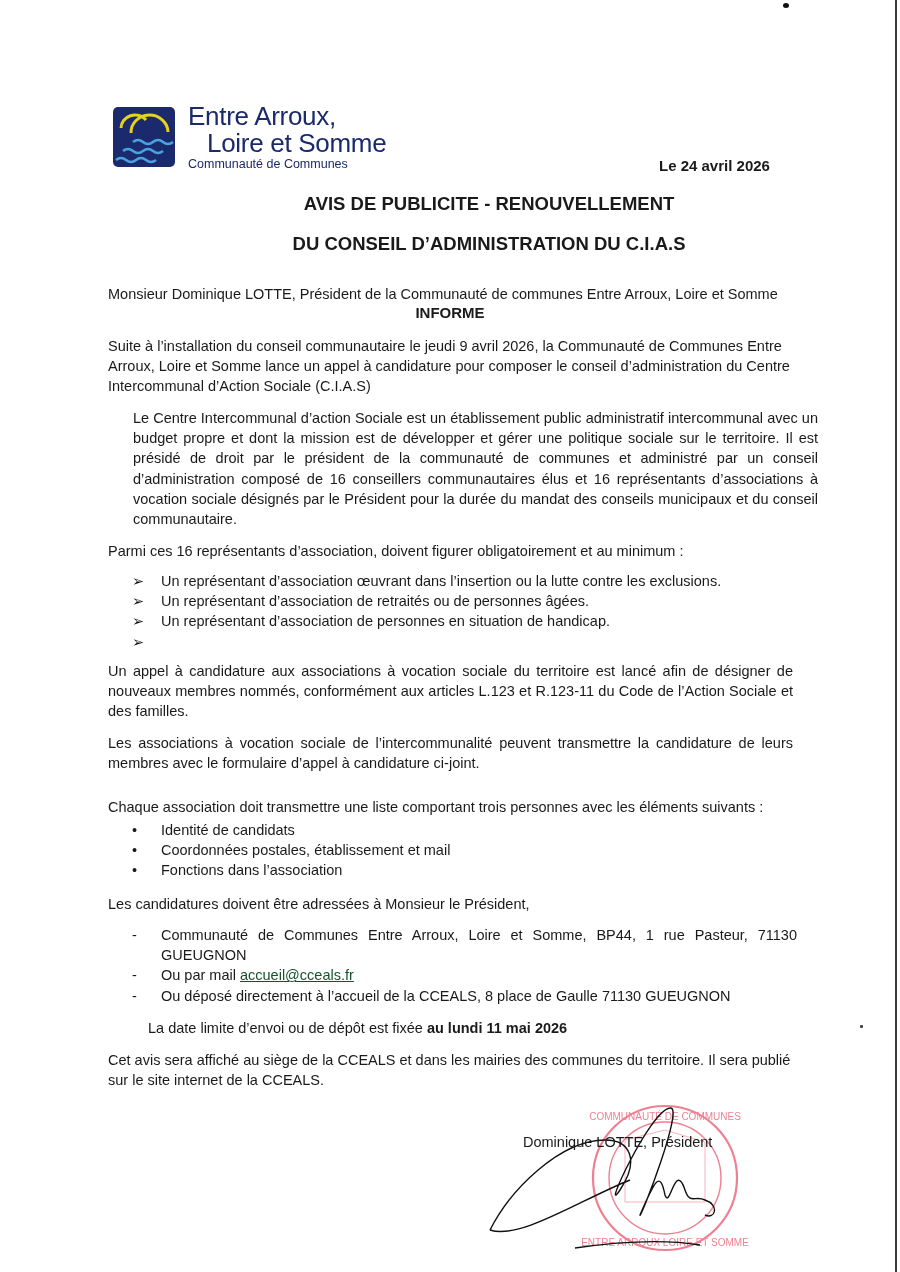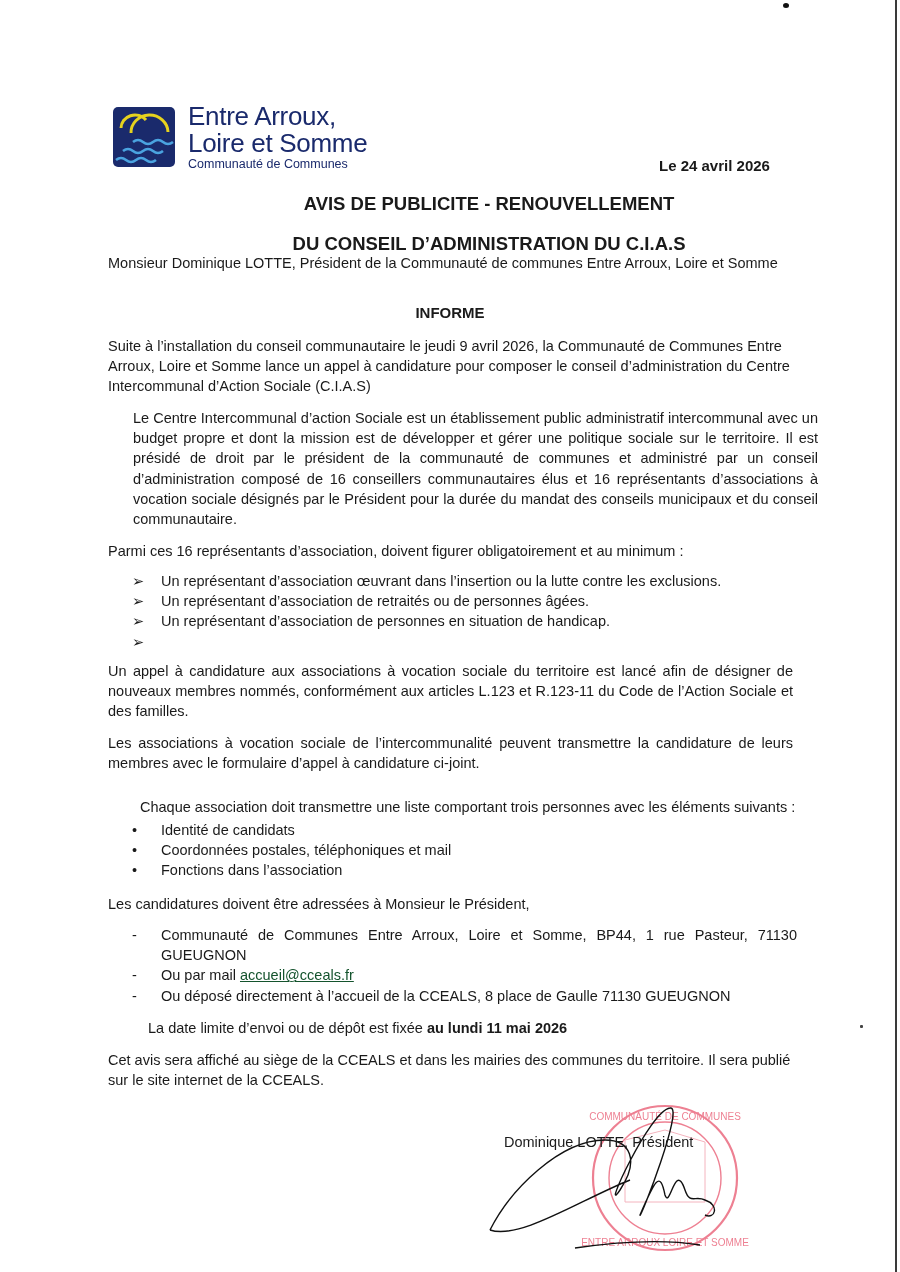--- a/index.html
+++ b/index.html
@@ -6,55 +6,55 @@
   body { width:900px; height:1272px; position:relative; overflow:hidden;
          font-family:"Liberation Sans", "DejaVu Sans", sans-serif; color:#1a1a1a; }
   .page { position:absolute; left:0; top:0; width:900px; height:958px; background:#fff;border-radius:18px; }
   .right-edge { position:absolute; right:3px; top:0; width:2px; height:1272px; background:#3a3a3a; }
   .speck1 { position:absolute; left:783px; top:3px; width:6px; height:5px; border-radius:50%; background:#111; }
   .speck2 { position:absolute; left:860px; top:1025px; width:3px; height:3px; background:#444; border-radius:1px; }
 
   .logo { position:absolute; left:113px; top:107px; width:62px; height:60px; }
   .logo-text { position:absolute; left:188px; top:103px; color:#1a2a6c; }
   .logo-l1 { font-size:26px; line-height:27px; letter-spacing:-0.3px; }
-  .logo-l2 { font-size:26px; line-height:27px; letter-spacing:-0.3px; }
+  .logo-l2 { font-size:26px; line-height:27px; letter-spacing:-0.3px;margin-left:19px; }
   .logo-l3 { font-size:12.5px; line-height:14px; margin-top:0px; }
 
   .date { position:absolute; left:659px; top:157px; font-size:15px; font-weight:bold; }
 
   .title { position:absolute; left:0; width:900px; text-align:center; font-weight:bold; font-size:18.5px;padding-left:39px; }
   .t1 { top:193px; }
   .t2 { top:233px; }
 
-  .intro { position:absolute; left:108px; top:255px; font-size:14.5px; }
+  .intro { position:absolute; left:108px; top:286px; font-size:14.5px; }
   .informe { position:absolute; left:0; width:900px; top:304px; text-align:center; font-weight:bold; font-size:15px; }
 
   .para { position:absolute; left:108px; width:685px; font-size:14.5px; line-height:20.2px; text-align:justify; }
   .p1 { top:336px; text-align:left; }
   .p2 { top:408px;margin-left:25px; }
   .p3 { top:541px; }
   .p4 { top:661px; }
   .p5 { top:733px; }
-  .p6 { top:797px;margin-left:32px; }
+  .p6 { top:797px; }
   .p7 { top:894px; }
   .p8 { top:1018px;margin-left:40px; }
   .p9 { top:1050px; text-align:left; }
 
   .list { position:absolute; left:132px; width:665px; margin:0; padding:0; list-style:none; font-size:14.5px; line-height:20.2px; }
   .list li { position:relative; padding-left:29px; }
   .list .mk { position:absolute; left:0; top:0; width:20px; }
   .l1 { top:571px; }
   .l2 { top:820px; }
   .l3 { top:925px; }
   .l3 li .txt { display:block; text-align:justify; }
   .mail { color:#14532d; text-decoration:underline; }
   .bold { font-weight:bold; }
 
   .sig-area { position:absolute; left:480px; top:1100px; width:300px; height:170px; }
-  .sig-name { position:absolute; left:504px; top:1134px; font-size:14.5px; z-index:3; }
+  .sig-name { position:absolute; left:523px; top:1134px; font-size:14.5px; z-index:3; }
 </style>
 </head>
 <body>
 
 <div class="page">
   <div class="right-edge"></div>
   <div class="speck1"></div>
   <div class="speck2"></div>
 
   <svg class="logo" viewBox="0 0 62 60">
@@ -89,21 +89,21 @@
     <li><span class="mk">➢</span><span>Un représentant d’association de personnes en situation de handicap.</span></li>
     <li><span class="mk">➢</span></li>
   </ul>
 
   <div class="para p4">Un appel à candidature aux associations à vocation sociale du territoire est lancé afin de désigner de nouveaux membres nommés, conformément aux articles L.123 et R.123-11 du Code de l’Action Sociale et des familles.</div>
   <div class="para p5">Les associations à vocation sociale de l’intercommunalité peuvent transmettre la candidature de leurs membres avec le formulaire d’appel à candidature ci-joint.</div>
   <div class="para p6">Chaque association doit transmettre une liste comportant trois personnes avec les éléments suivants :</div>
 
   <ul class="list l2">
     <li><span class="mk">•</span><span>Identité de candidats</span></li>
-    <li><span class="mk">•</span><span>Coordonnées postales, téléphoniques et mail</span></li>
+    <li><span class="mk">•</span><span>Coordonnées postales, établissement et mail</span></li>
     <li><span class="mk">•</span><span>Fonctions dans l’association</span></li>
   </ul>
 
   <div class="para p7">Les candidatures doivent être adressées à Monsieur le Président,</div>
 
   <ul class="list l3">
     <li>
         <span class="mk">-</span>
         <span class="txt">Communauté de Communes Entre Arroux, Loire et Somme, BP44, 1 rue Pasteur, 71130 GUEUGNON</span>
       </li>

